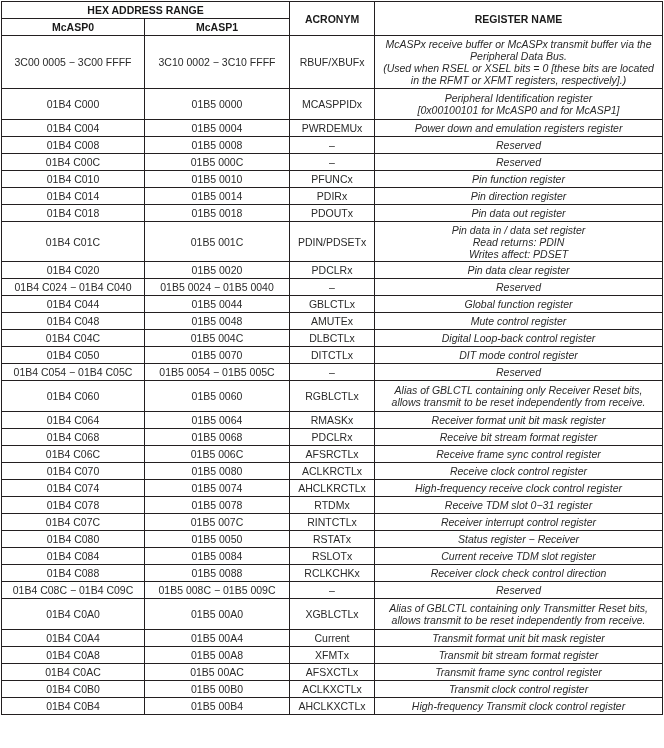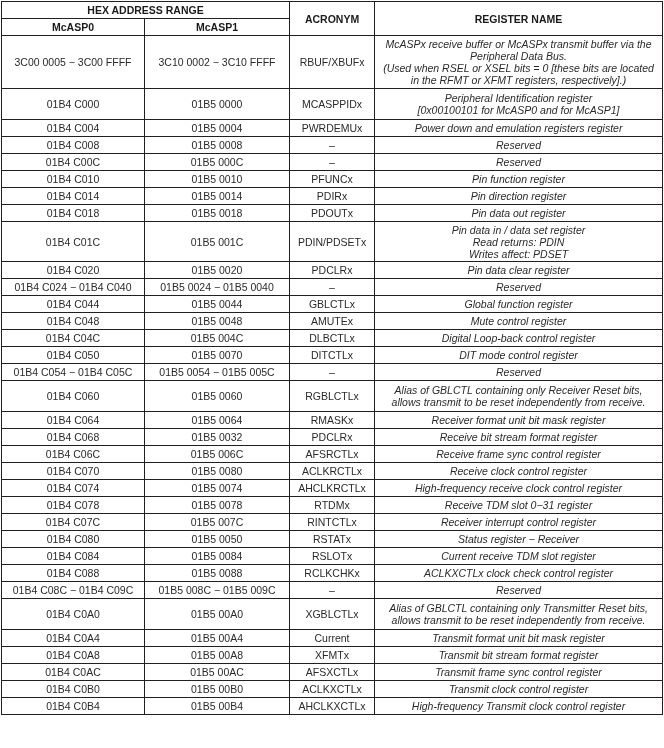--- a/index.html
+++ b/index.html
@@ -202,21 +202,21 @@
       <tr class="r1">
         <td class="c">01B4 C064</td>
         <td class="c">01B5 0064</td>
         <td class="c">RMASKx</td>
         <td class="l">
           <span class="line">Receiver format unit bit mask register</span>
         </td>
       </tr>
       <tr class="r1">
         <td class="c">01B4 C068</td>
-        <td class="c">01B5 0032</td>
+        <td class="c">01B5 0068</td>
         <td class="c">PDCLRx</td>
         <td class="l">
           <span class="line">Receive bit stream format register</span>
         </td>
       </tr>
       <tr class="r1">
         <td class="c">01B4 C06C</td>
         <td class="c">01B5 006C</td>
         <td class="c">AFSRCTLx</td>
         <td class="l">
@@ -269,21 +269,21 @@
         <td class="c">RSLOTx</td>
         <td class="l">
           <span class="line">Current receive TDM slot register</span>
         </td>
       </tr>
       <tr class="r1">
         <td class="c">01B4 C088</td>
         <td class="c">01B5 0088</td>
         <td class="c">RCLKCHKx</td>
         <td class="l">
-          <span class="line">ACLKXCTLx clock check control register</span>
+          <span class="line">Receiver clock check control direction</span>
         </td>
       </tr>
       <tr class="r1">
         <td class="c">01B4 C08C − 01B4 C09C</td>
         <td class="c">01B5 008C − 01B5 009C</td>
         <td class="c">–</td>
         <td class="l">
           <span class="line">Reserved</span>
         </td>
       </tr>

